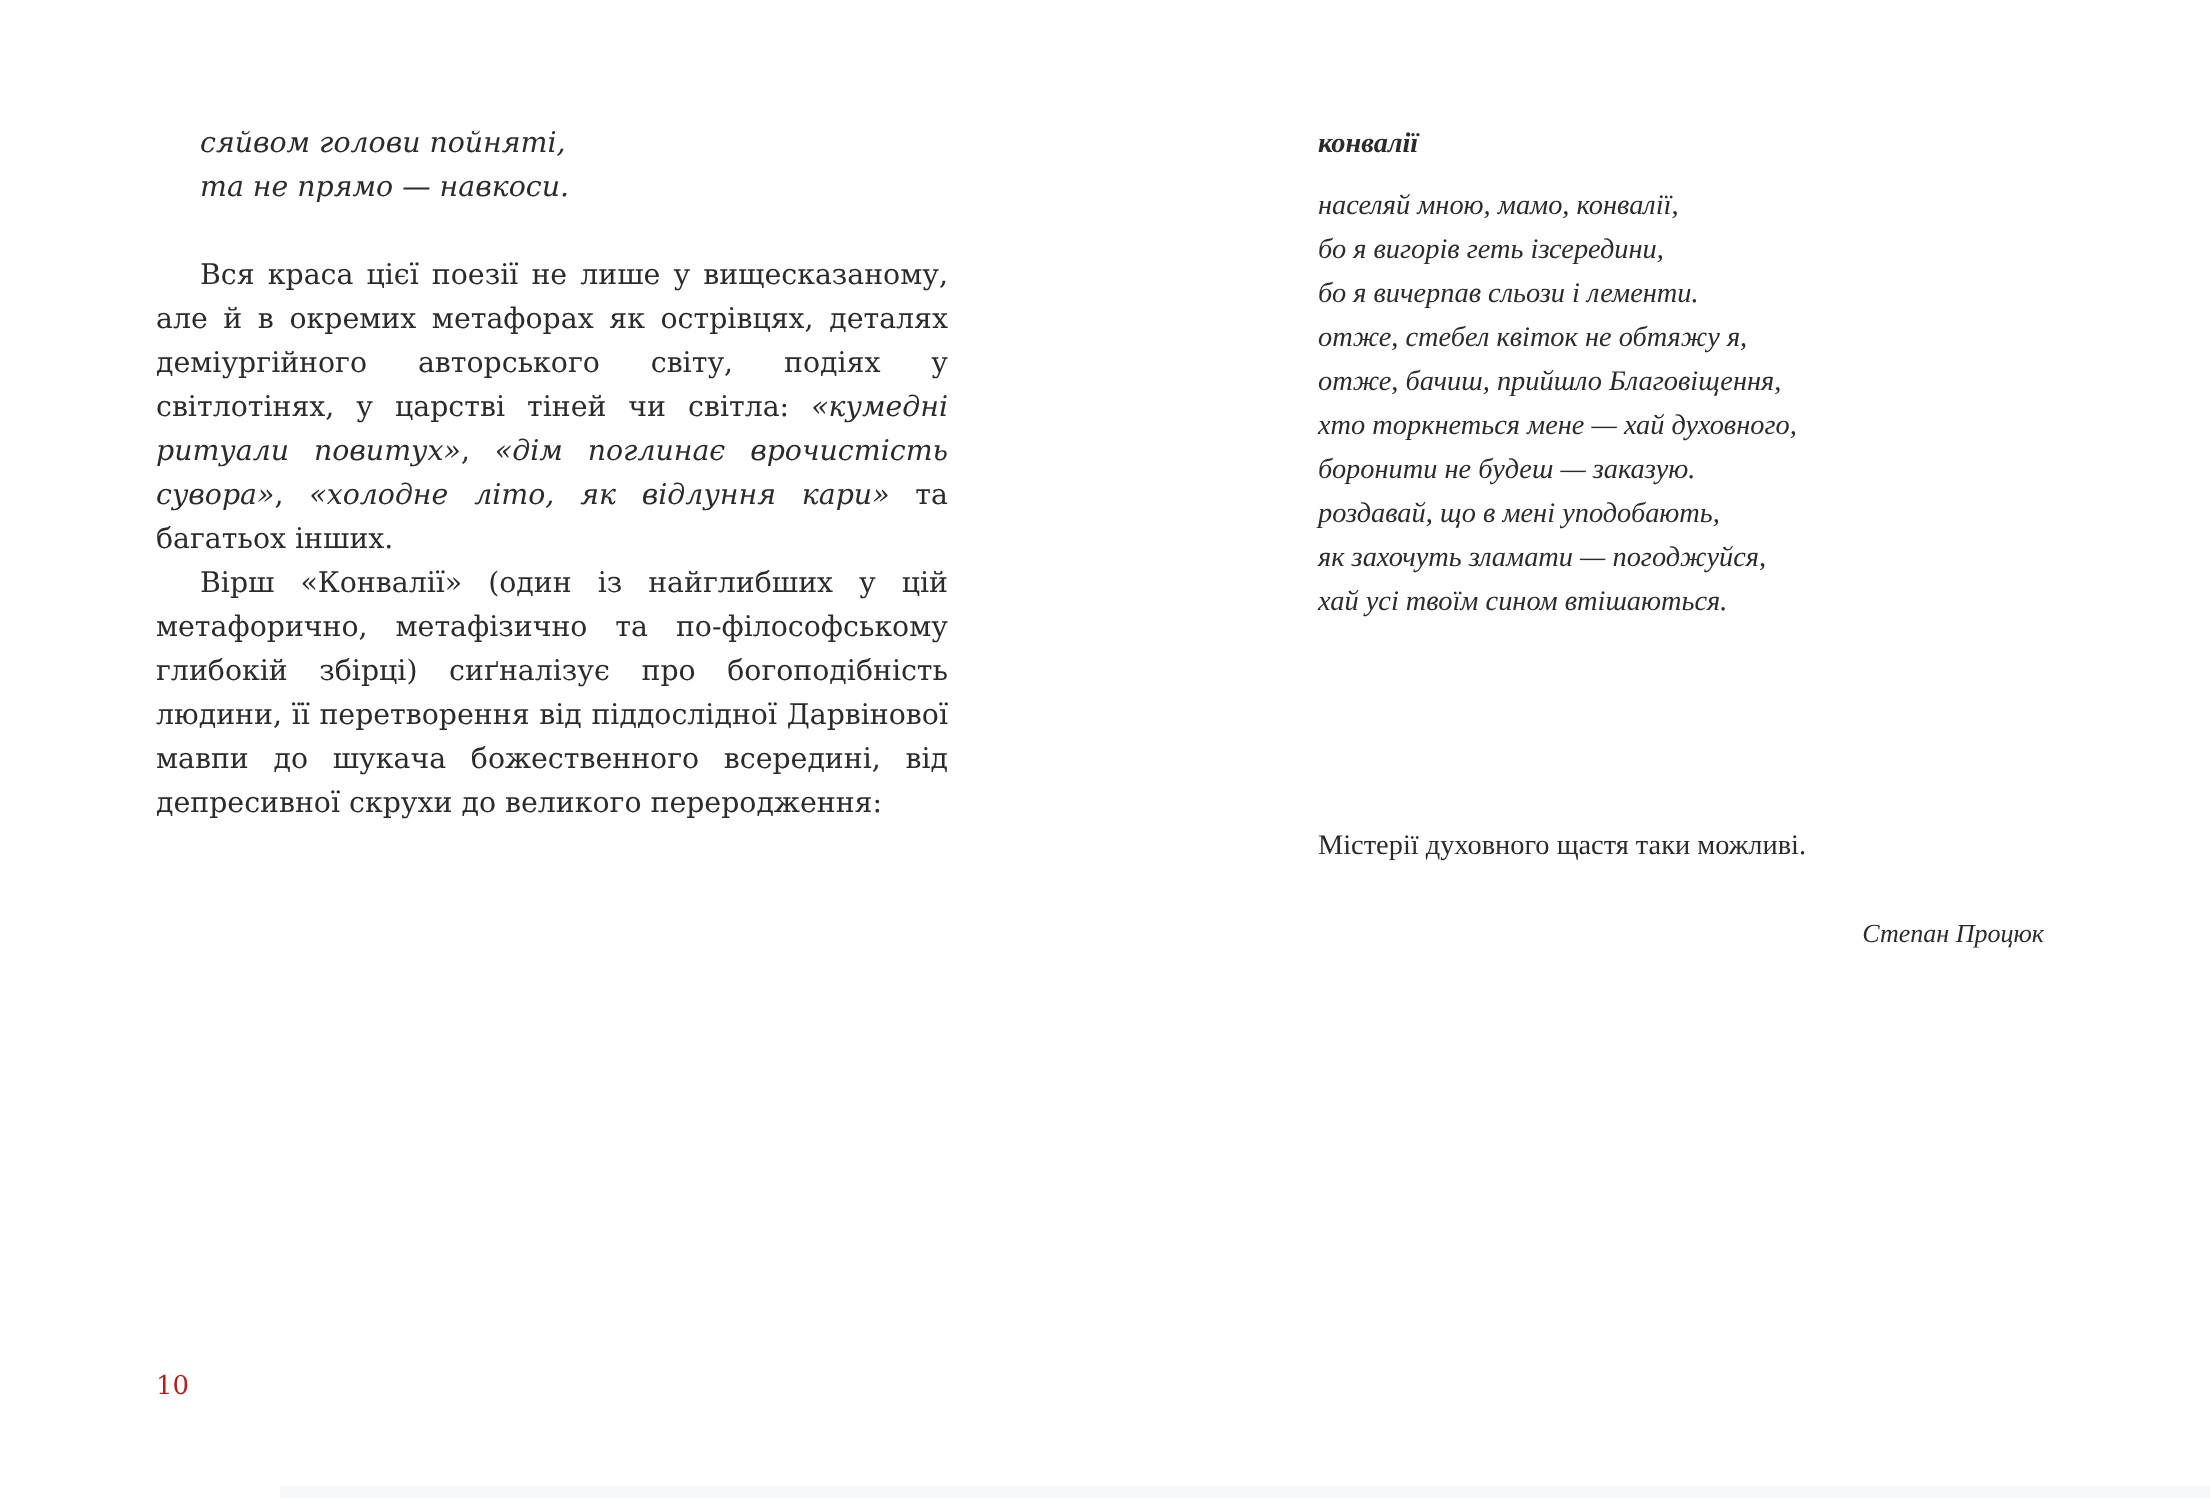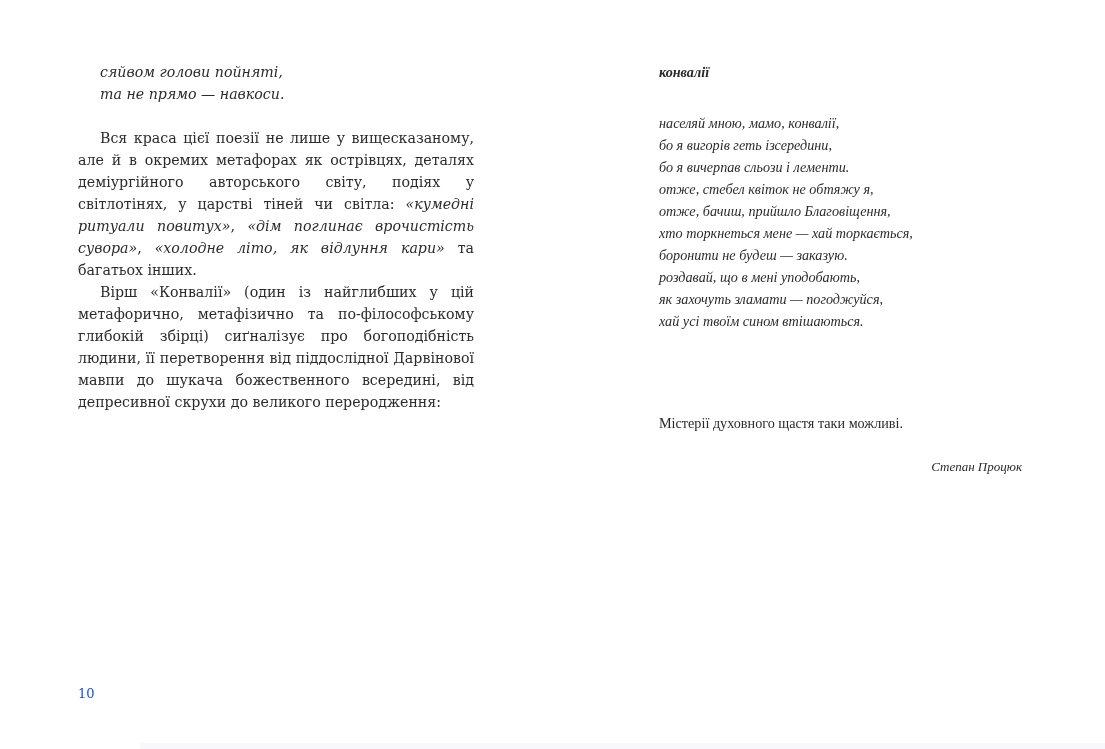--- a/index.html
+++ b/index.html
@@ -11,24 +11,24 @@
   .left { left: 0; width: 552px; }
   .right { left: 552px; width: 553px; font-family: Liberation Serif, serif; }
   .block { position: absolute; font-size: 14.2px; line-height: 22px; }
   .left .block { left: 78px; width: 396px; }
   .verse { font-style: italic; }
   .verse div { white-space: nowrap; }
   .left .verse { top: 61px; padding-left: 22px; }
   .prose { top: 127px; text-align: justify; }
   .prose p { margin: 0; text-indent: 22px; }
   .prose em { font-style: italic; }
-  .page-num { position: absolute; left: 78px; top: 686px; font-size: 13px; color: #1d4ed8; }
+  .page-num { position: absolute; left: 78px; top: 686px; font-size: 13px; color: #b91c1c; }
   .right .block { left: 107px; width: 380px; }
   .poem-title { top: 61px; font-weight: bold; font-style: italic; }
-  .right .verse { top: 112px; }
+  .right .verse { top: 92px; }
   .closing { top: 412px; }
   .signature { position: absolute; top: 456px; right: 83px; font-size: 13px; line-height: 22px; font-style: italic; }
   .bottom-shade { position: absolute; left: 140px; right: 0; bottom: 0; height: 6px; background: #f6f8fa; }
 </style>
 </head>
 <body>
 
 <div class="page left">
   <div class="block verse">
     <div>сяйвом голови пойняті,</div>
@@ -42,21 +42,21 @@
 </div>
 
 <div class="page right">
   <div class="block poem-title">конвалії</div>
   <div class="block verse">
     <div>населяй мною, мамо, конвалії,</div>
     <div>бо я вигорів геть ізсередини,</div>
     <div>бо я вичерпав сльози і лементи.</div>
     <div>отже, стебел квіток не обтяжу я,</div>
     <div>отже, бачиш, прийшло Благовіщення,</div>
-    <div>хто торкнеться мене — хай торкається,</div>
+    <div>хто торкнеться мене — хай духовного,</div>
     <div>боронити не будеш — заказую.</div>
     <div>роздавай, що в мені уподобають,</div>
     <div>як захочуть зламати — погоджуйся,</div>
     <div>хай усі твоїм сином втішаються.</div>
   </div>
   <div class="block closing">Містерії духовного щастя таки можливі.</div>
   <div class="signature">Степан Процюк</div>
 </div>
 
 <div class="bottom-shade"></div>

